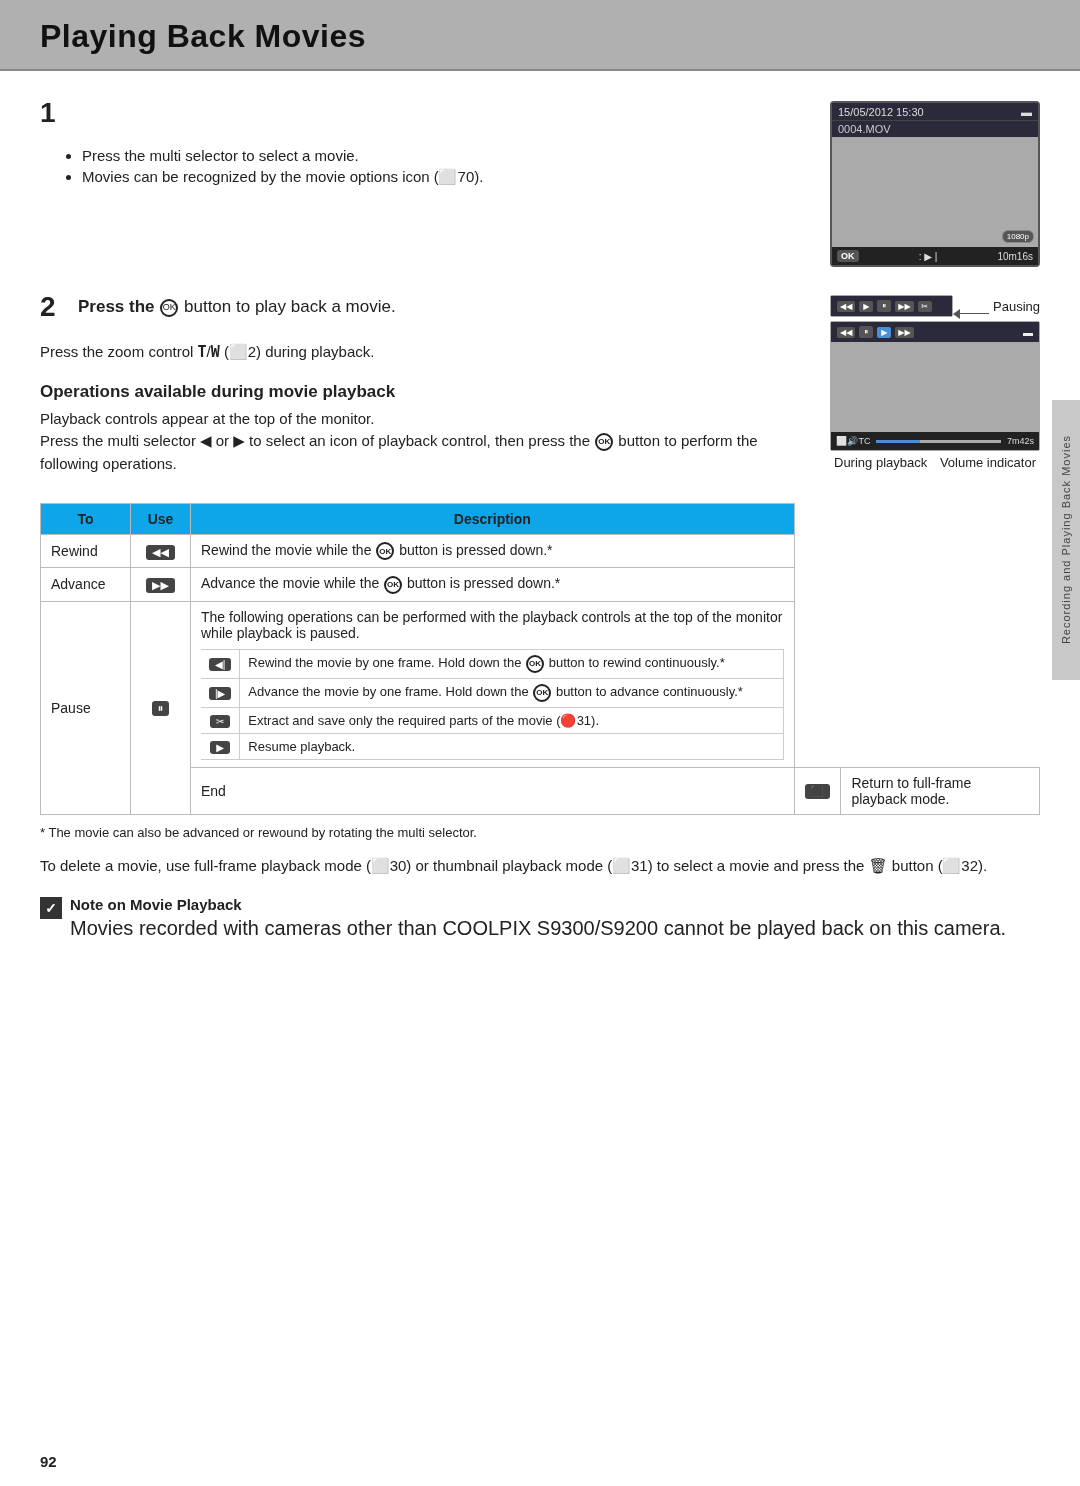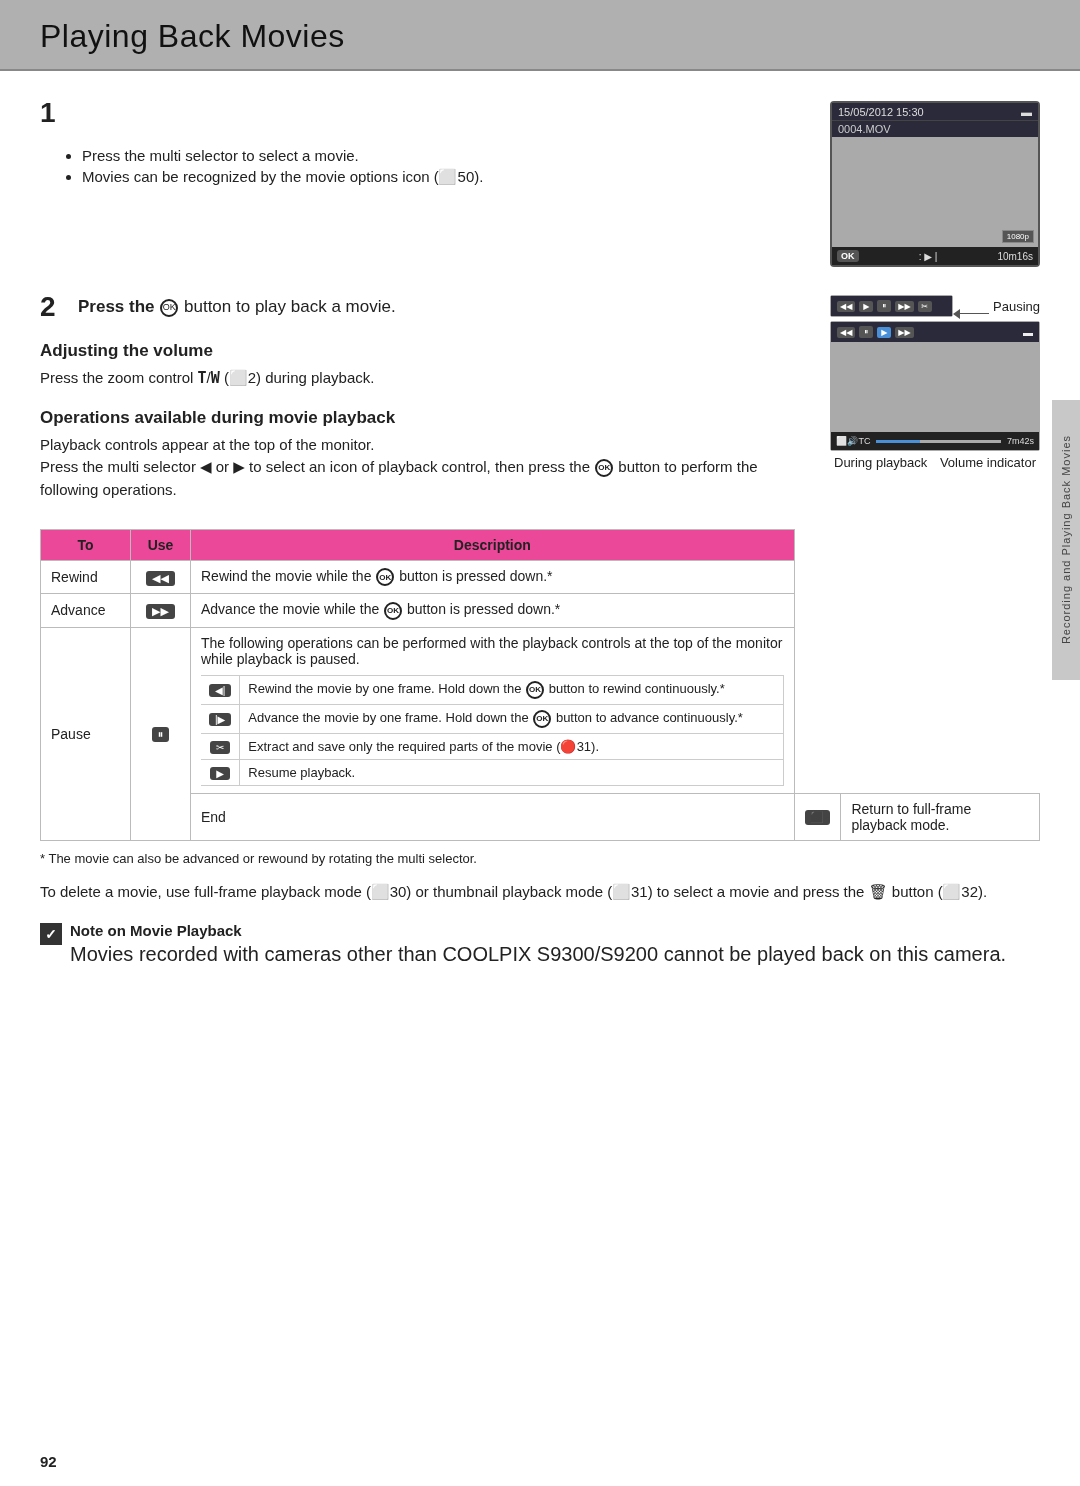--- a/index.html
+++ b/index.html
@@ -14,21 +14,21 @@
     }
 
     
     .page-header {
       background: #b0b0b0;
       padding: 18px 40px 14px 40px;
       border-bottom: 2px solid #888;
     }
     .page-header h1 {
       font-size: 32px;
-      font-weight: normal;
+      font-weight: bold;
       color: #111;
       letter-spacing: 0.5px;
     }
 
     
     .content {
       padding: 30px 40px 30px 40px;
     }
 
     
@@ -119,21 +119,21 @@
       position: relative;
     }
     .hd-badge-abs {
       position: absolute;
       bottom: 4px;
       right: 4px;
       background: #555;
       color: #fff;
       font-size: 8px;
       border: 1px solid #888;
-      border-radius: 0;
+      border-radius: 6px;
       padding: 1px 4px;
     }
 
     
     .step2-layout {
       display: flex;
       align-items: flex-start;
       gap: 30px;
       margin-bottom: 8px;
     }
@@ -226,21 +226,21 @@
       border-collapse: collapse;
       margin-top: 16px;
       font-size: 14px;
     }
     .ops-table th, .ops-table td {
       border: 1px solid #bbb;
       padding: 7px 10px;
       vertical-align: middle;
     }
     .ops-table thead tr {
-      background: #ec4899;
+      background: #0ea5e9;
       font-weight: bold;
       text-align: center;
     }
     .ops-table th:first-child { width: 90px; }
     .ops-table th:nth-child(2) { width: 60px; }
     .ops-table .col-to { text-align: left; font-weight: normal; }
     .ops-table .col-use { text-align: center; }
     .ops-table .col-desc { text-align: left; }
 
     .ctrl-icon {
@@ -372,21 +372,21 @@
 
 <div class="content">
 
   <div class="step1-layout">
     <div class="step1-left">
       <div class="step">
         <span class="step-number">1</span>
       </div>
       <ul class="step1-bullets">
         <li>Press the multi selector to select a movie.</li>
-        <li>Movies can be recognized by the movie options icon (⬜50).</li>
+        <li>Movies can be recognized by the movie options icon (⬜70).</li>
       </ul>
     </div>
 
     <div class="camera-screen">
       <div class="camera-screen-top">
         <span>15/05/2012 15:30</span>
         <span>▬</span>
       </div>
       <div style="background:#2a2a3a;color:#ccc;font-size:11px;padding:2px 6px;">0004.MOV</div>
       <div class="camera-screen-body">
@@ -404,21 +404,20 @@
 
   <div class="step2-layout">
     <div class="step2-left">
       <div class="step">
         <span class="step-number">2</span>
         <span class="step-text">
           Press the <span class="ok-circle">OK</span> <span class="bold">button to play back a movie.</span>
         </span>
       </div>
 
-      <div class="section-heading">Adjusting the volume</div>
       <div class="section-body">
         Press the zoom control <span class="bold mono">T</span>/<span class="bold mono">W</span> (⬜2) during playback.
       </div>
 
       <div class="section-heading">Operations available during movie playback</div>
       <div class="section-body">
         <span>Playback controls appear at the top of the monitor.</span><br>
         Press the multi selector ◀ or ▶ to select an icon of playback control, then press the <span class="ok-circle" style="font-size:8px;">OK</span> button to perform the following operations.
       </div>
     </div>

